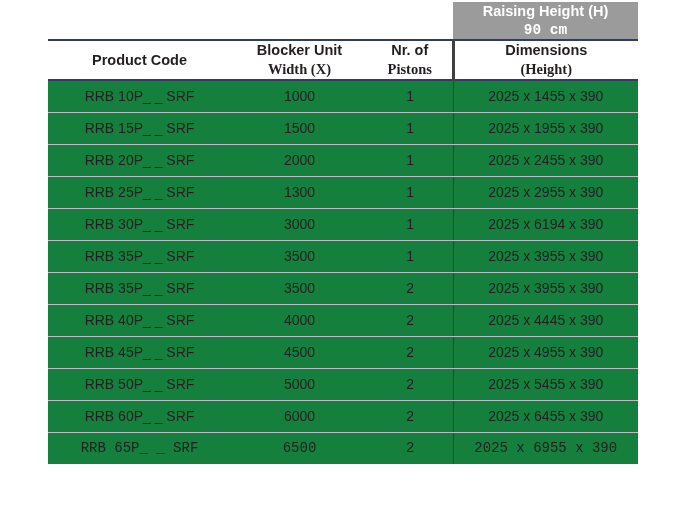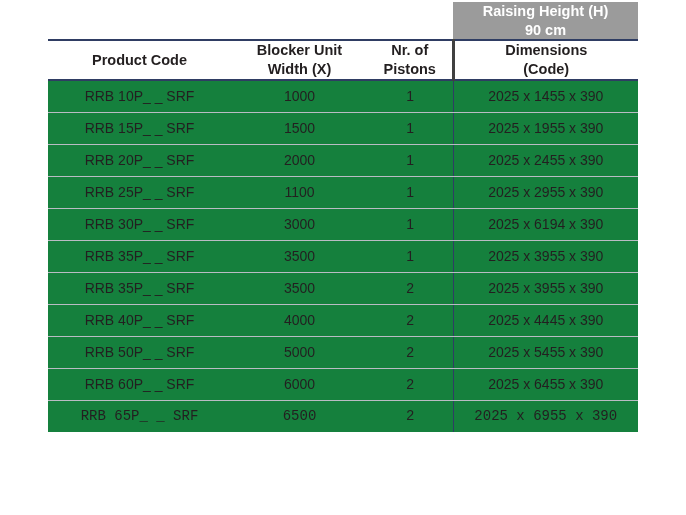--- a/index.html
+++ b/index.html
@@ -41,38 +41,38 @@
   .banner {
     background: #9b9b9b;
     color: #ffffff;
     font-weight: bold;
     font-size: 14.5px;
     line-height: 1.28;
     text-align: center;
     padding: 7px 4px 8px 4px;
     border-bottom: 2px solid #2f3d63;
   }
-  .banner .l2 { display: block; }
+  .banner .l2 { display: block; font-family: Liberation Mono, monospace; }
 
   
   .hdr {
     font-weight: bold;
     font-size: 14.5px;
     line-height: 1.3;
     text-align: center;
     padding: 10px 4px 9px 4px;
     border-top: 2px solid #2f3d63;
     border-bottom: 2px solid #2f3d63;
     background: #ffffff;
   }
   .hdr.dimcol {
     border-left: 3px solid #404040;
     border-top: none;
   }
-  .hdr .l2 { display: block; }
+  .hdr .l2 { display: block; font-family: Liberation Serif, serif; }
 
   
   td.cell {
     text-align: center;
     font-size: 14px;
     height: 31px;
     border-bottom: 1px solid #b9bcc4;
     background: #15803d;
     color: #231f20;
   }
@@ -111,21 +111,21 @@
         <th class="hdr">
           <span>Blocker Unit</span>
           <span class="l2">Width (X)</span>
         </th>
         <th class="hdr">
           <span>Nr. of</span>
           <span class="l2">Pistons</span>
         </th>
         <th class="hdr dimcol">
           <span>Dimensions</span>
-          <span class="l2">(Code)</span>
+          <span class="l2">(Height)</span>
         </th>
       </tr>
     </tbody>
     <tbody id="rows-body">
         <tr>
           <td class="cell">RRB 10P_ _ SRF</td>
           <td class="cell">1000</td>
           <td class="cell">1</td>
           <td class="cell dim">2025 x 1455 x 390</td>
         </tr>
@@ -136,21 +136,21 @@
           <td class="cell dim">2025 x 1955 x 390</td>
         </tr>
         <tr>
           <td class="cell">RRB 20P_ _ SRF</td>
           <td class="cell">2000</td>
           <td class="cell">1</td>
           <td class="cell dim">2025 x 2455 x 390</td>
         </tr>
         <tr>
           <td class="cell">RRB 25P_ _ SRF</td>
-          <td class="cell">1100</td>
+          <td class="cell">1300</td>
           <td class="cell">1</td>
           <td class="cell dim">2025 x 2955 x 390</td>
         </tr>
         <tr>
           <td class="cell">RRB 30P_ _ SRF</td>
           <td class="cell">3000</td>
           <td class="cell">1</td>
           <td class="cell dim">2025 x 6194 x 390</td>
         </tr>
         <tr>
@@ -163,20 +163,26 @@
           <td class="cell">RRB 35P_ _ SRF</td>
           <td class="cell">3500</td>
           <td class="cell">2</td>
           <td class="cell dim">2025 x 3955 x 390</td>
         </tr>
         <tr>
           <td class="cell">RRB 40P_ _ SRF</td>
           <td class="cell">4000</td>
           <td class="cell">2</td>
           <td class="cell dim">2025 x 4445 x 390</td>
+        </tr>
+        <tr>
+          <td class="cell">RRB 45P_ _ SRF</td>
+          <td class="cell">4500</td>
+          <td class="cell">2</td>
+          <td class="cell dim">2025 x 4955 x 390</td>
         </tr>
         <tr>
           <td class="cell">RRB 50P_ _ SRF</td>
           <td class="cell">5000</td>
           <td class="cell">2</td>
           <td class="cell dim">2025 x 5455 x 390</td>
         </tr>
         <tr>
           <td class="cell">RRB 60P_ _ SRF</td>
           <td class="cell">6000</td>

